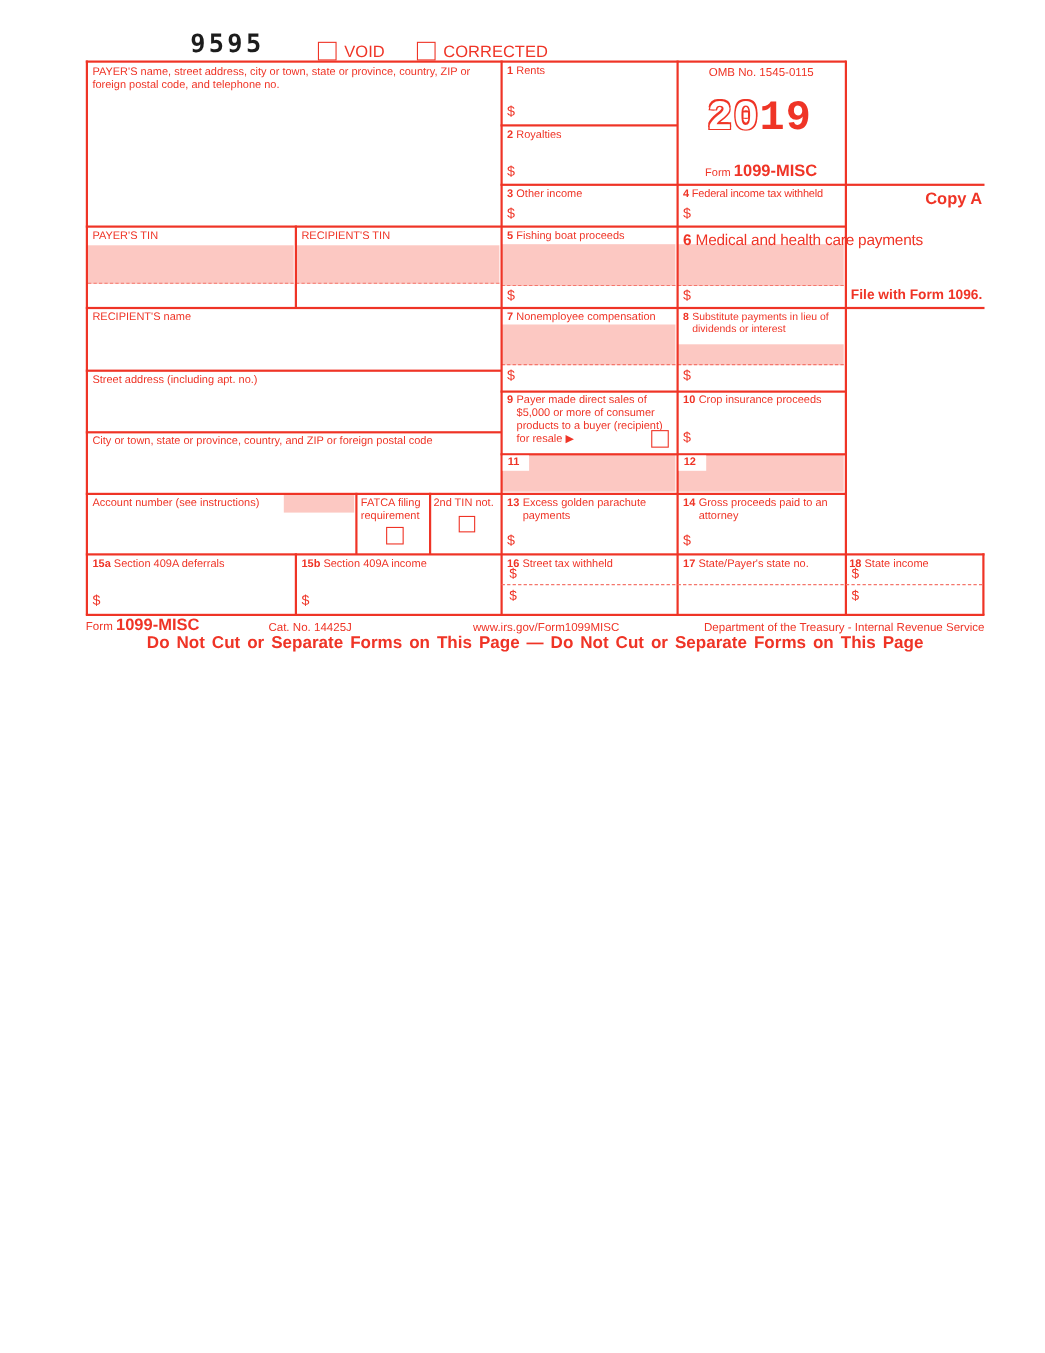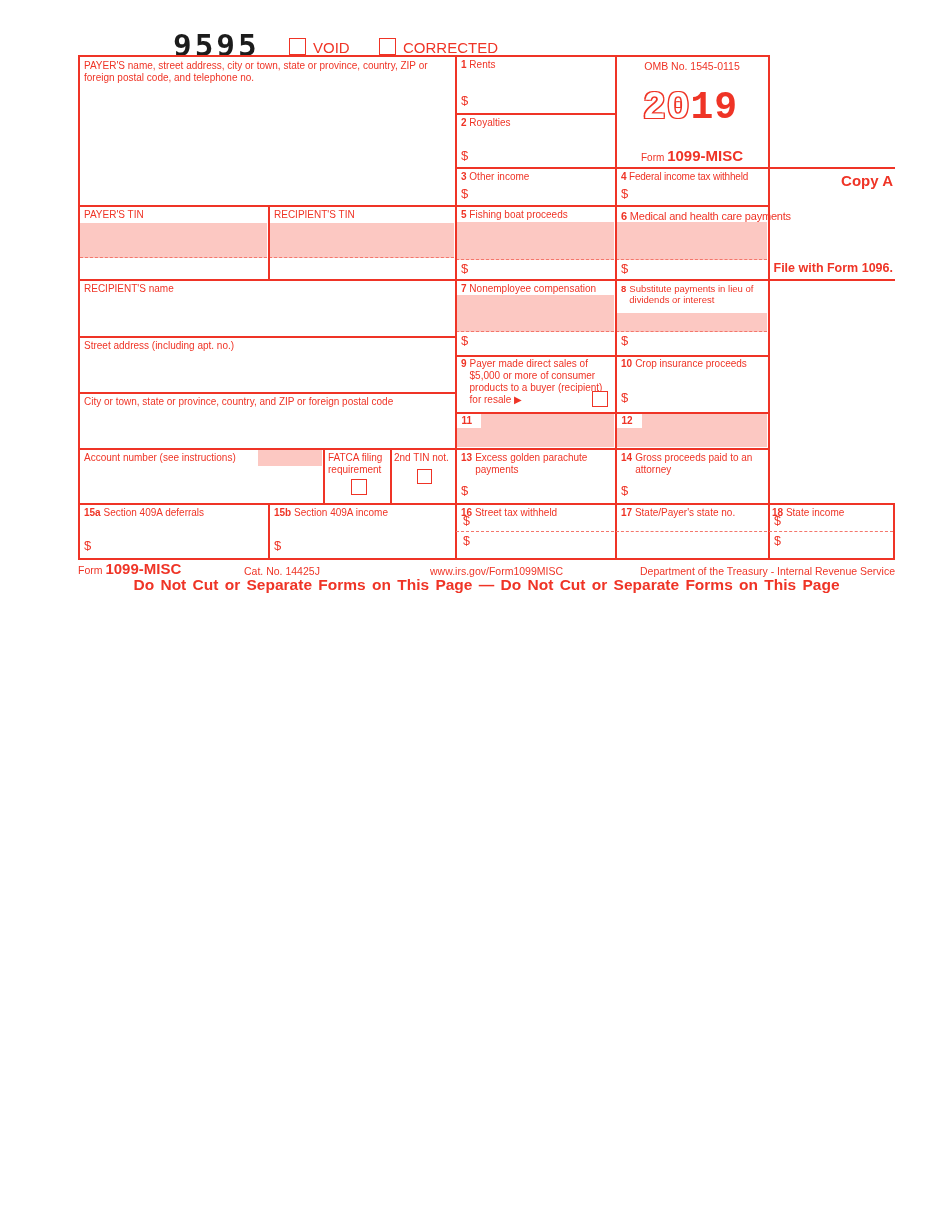--- a/index.html
+++ b/index.html
@@ -23,21 +23,21 @@
   .lblf{position:absolute;display:flex;gap:3px;font-size:10px;line-height:1.2;color:var(--red);}
   .lblf b{flex:0 0 auto;}
   .lblf span{flex:1;}
   .dol{position:absolute;font-size:13px;color:var(--red);}
   .cb{position:absolute;box-sizing:border-box;border:1.8px solid var(--red);background:#fff;}
   .chip{position:absolute;background:#fff;font-size:10px;font-weight:bold;color:var(--red);
         padding:1px 9px 2px 5px;}
   .rtxt{position:absolute;text-align:right;color:var(--red);}
   .ctr{position:absolute;text-align:center;color:var(--red);}
   .code{position:absolute;font-family:"DejaVu Sans Mono",monospace;font-weight:600;
-        color:#1c1c1c;font-size:31px;letter-spacing:3px;}
+        color:#1c1c1c;font-size:23px;letter-spacing:3px;}
   .hdr-label{position:absolute;font-size:15px;color:var(--red);}
   .year{font-size:38px;font-weight:bold;letter-spacing:1px;}
   .year .outline{color:#fff;font-weight:600;
     text-shadow:-1.3px -1.3px 0 var(--red),1.3px -1.3px 0 var(--red),
                 -1.3px 1.3px 0 var(--red),1.3px 1.3px 0 var(--red);}
   .pre{white-space:pre-line;}
   .small{font-size:10.5px;}
 </style>
 </head>
 <body>
@@ -125,21 +125,21 @@
   <div class="lbl" style="left:621px;top:171px;letter-spacing:-0.2px;">
     <b>4</b> <span>Federal income tax withheld</span>
   </div>
   <div class="dol" style="left:621px;top:186px;">$</div>
 
   <div class="lbl" style="left:461px;top:209px;">
     <b>5</b> <span>Fishing boat proceeds</span>
   </div>
   <div class="dol" style="left:461px;top:261px;">$</div>
 
-  <div class="lbl" style="left:621px;top:210px;font-size:11px;letter-spacing:-0.2px;">
+  <div class="lbl" style="left:621px;top:210px;font-size:14px;letter-spacing:-0.2px;">
     <b>6</b> <span>Medical and health care payments</span>
   </div>
   <div class="dol" style="left:621px;top:261px;">$</div>
 
   <div class="lbl" style="left:461px;top:283px;">
     <b>7</b> <span>Nonemployee compensation</span>
   </div>
   <div class="dol" style="left:461px;top:333px;">$</div>
 
   <div class="lblf" style="left:621px;top:283px;width:144px;font-size:9.5px;">

